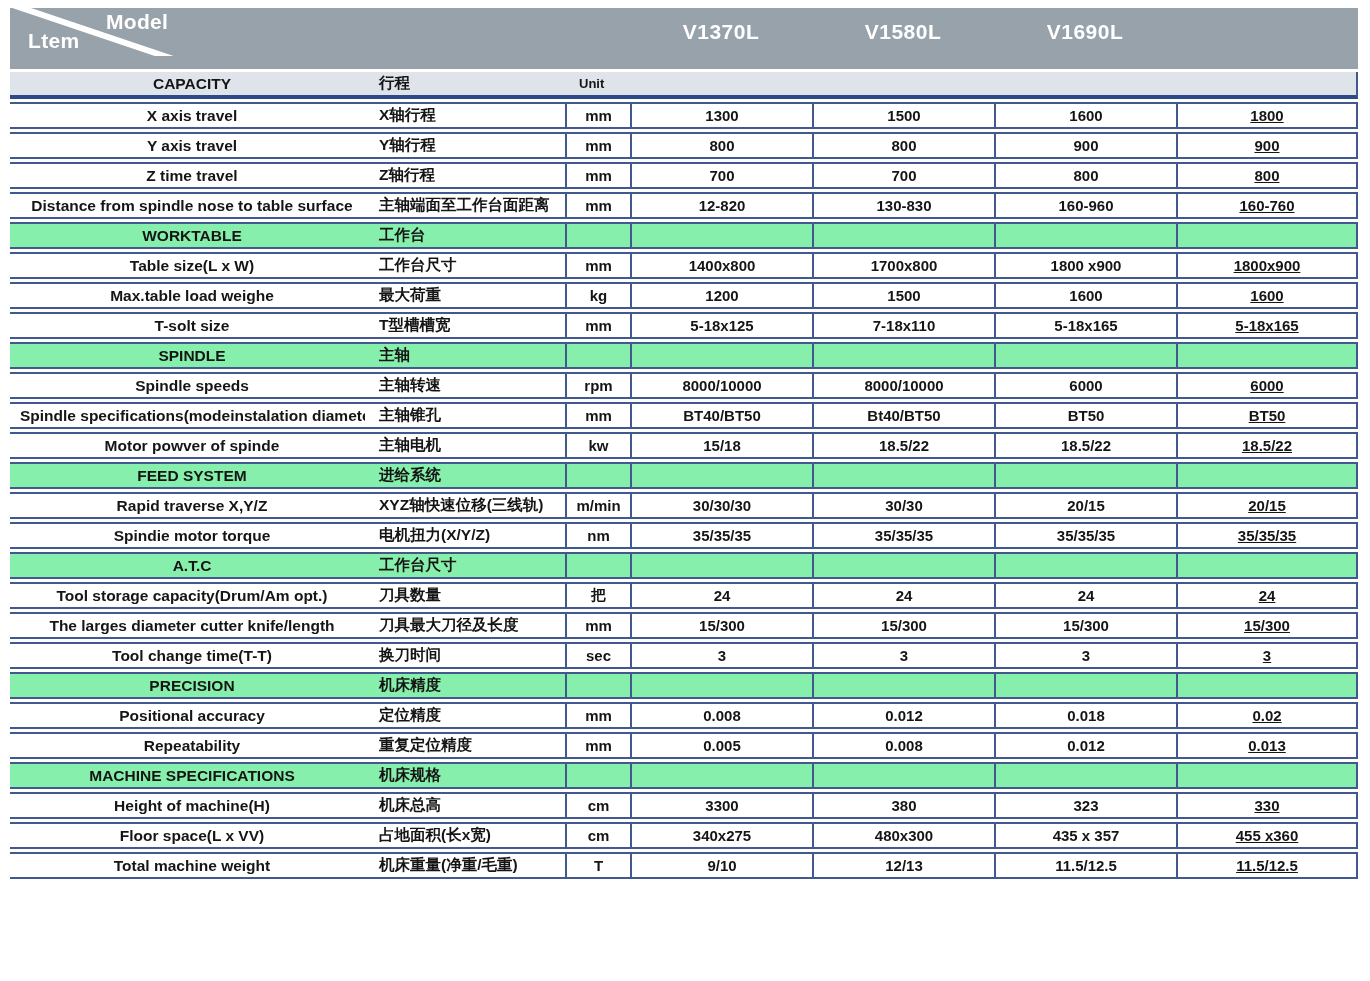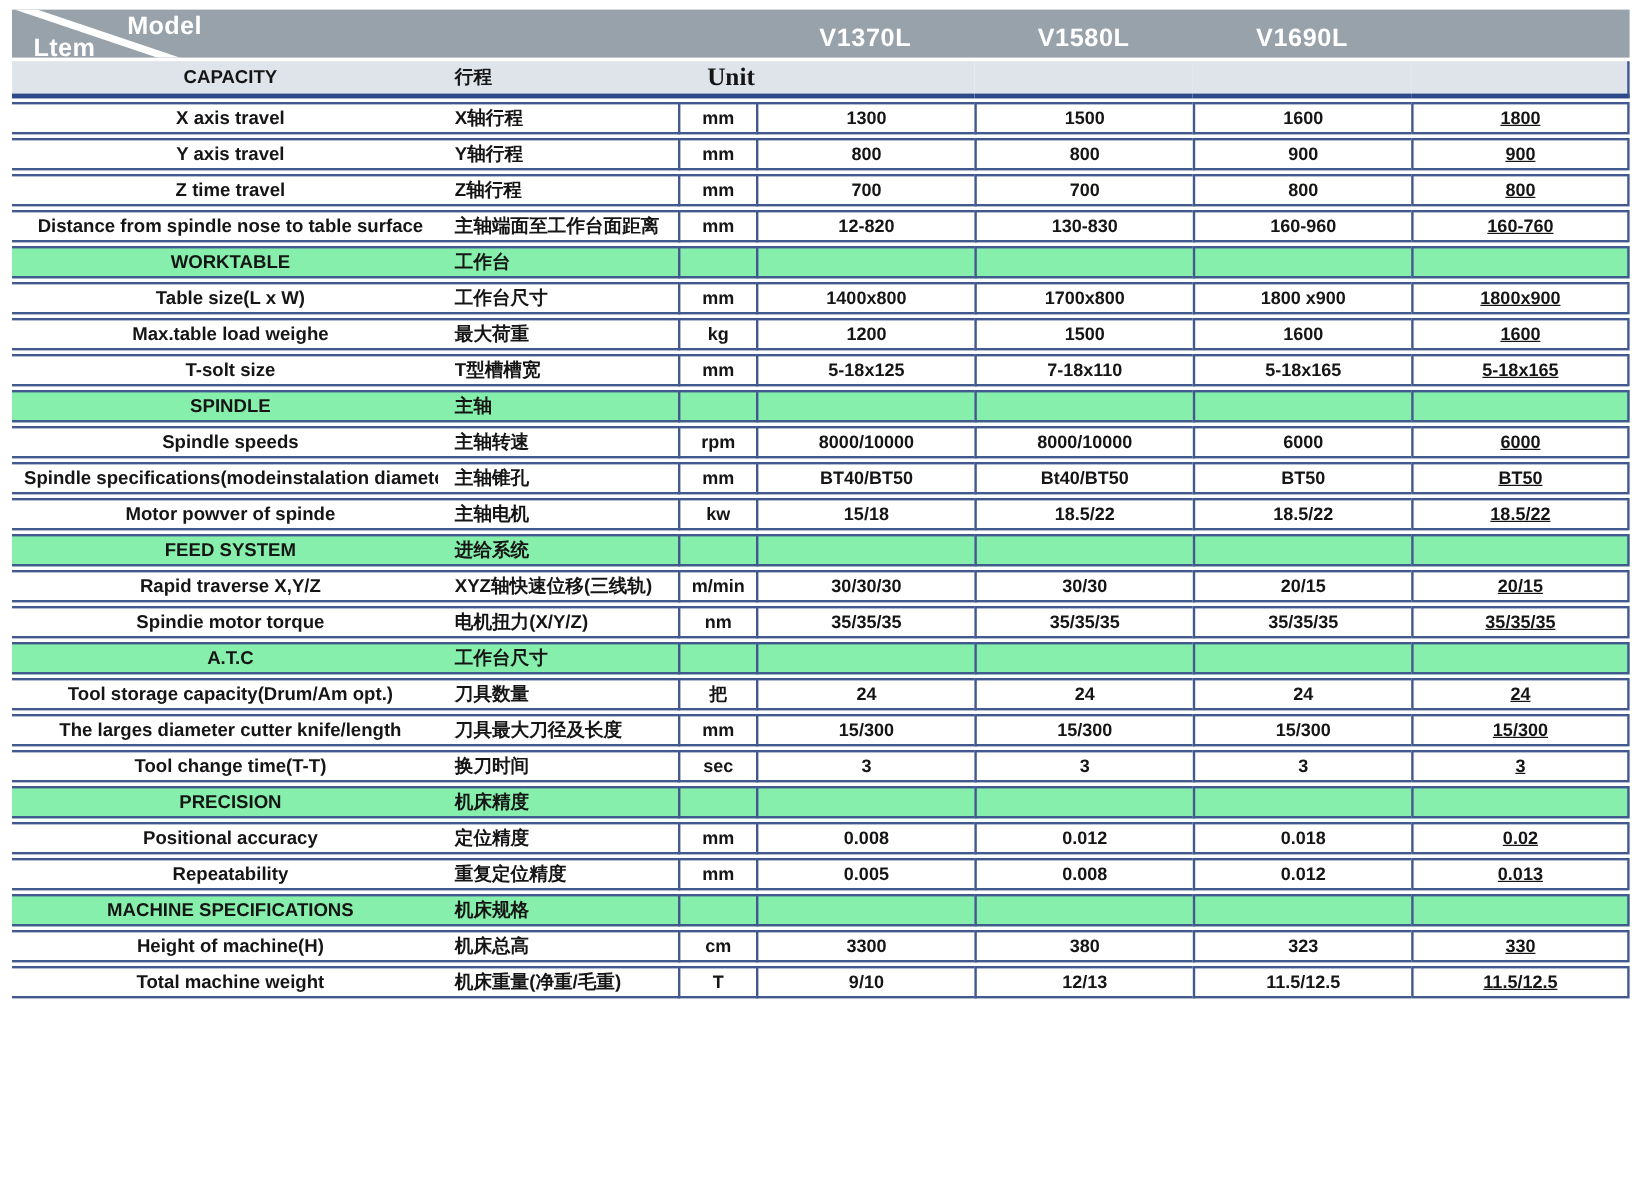--- a/index.html
+++ b/index.html
@@ -5,21 +5,21 @@
   * { box-sizing: border-box; }
   html,body { margin:0; padding:0; }
   body {
     width:1370px; height:981px; background:#ffffff;
     font-family:"Liberation Sans", sans-serif;
     overflow:hidden;
   }
   .sheet { position:absolute; left:10px; top:8px; width:1348px; }
 
   
-  .band { height:40px; background:#98a2aa; display:flex; }
+  .band { height:61px; background:#98a2aa; display:flex; }
   .corner { width:620px; position:relative; overflow:hidden; }
   .corner svg { position:absolute; left:0; top:0; }
   .corner .model-word {
     position:absolute; left:96px; top:2px;
     color:#fff; font-weight:700; font-size:21px; letter-spacing:.3px;
   }
   .corner .item-word {
     position:absolute; left:18px; top:21px;
     color:#fff; font-weight:700; font-size:21px; letter-spacing:.3px;
   }
@@ -44,21 +44,21 @@
   td.cn { padding-left:14px; text-align:left; }
   td.unit, td.val { border-left:2px solid #41598f; text-align:center; font-size:15px; }
   td.val.last { border-right:2px solid #41598f;text-decoration:underline; }
 
   tr.section td { background:#86efac; }
   tr.first td {
     background:#dfe4ea;
     border-top:none; border-left:none; border-right:none;
     border-bottom:4px solid #2c4a8a;
   }
-  tr.first td.unit { text-align:right; padding-left:14px; font-size:21px;font-family:Liberation Serif, serif; }
+  tr.first td.unit { text-align:left; padding-left:14px; font-size:13px; }
 </style>
 </head>
 <body>
 
 <div class="sheet">
 
   <div class="band">
     <div class="corner">
       <svg width="620" height="48">
         <line x1="-12" y1="-8" x2="172" y2="54" stroke="#ffffff" stroke-width="6"></line>
@@ -301,20 +301,29 @@
         <tr class="data">
           <td class="en">Height of machine(H)</td>
           <td class="cn">机床总高</td>
           <td class="unit">cm</td>
           <td class="val">3300</td>
           <td class="val">380</td>
           <td class="val">323</td>
           <td class="val last">330</td>
         </tr>
         <tr class="data">
+          <td class="en">Floor space(L x VV)</td>
+          <td class="cn">占地面积(长x宽)</td>
+          <td class="unit">cm</td>
+          <td class="val">340x275</td>
+          <td class="val">480x300</td>
+          <td class="val">435 x 357</td>
+          <td class="val last">455 x360</td>
+        </tr>
+        <tr class="data">
           <td class="en">Total machine weight</td>
           <td class="cn">机床重量(净重/毛重)</td>
           <td class="unit">T</td>
           <td class="val">9/10</td>
           <td class="val">12/13</td>
           <td class="val">11.5/12.5</td>
           <td class="val last">11.5/12.5</td>
         </tr>
       </tbody>
   </table>

